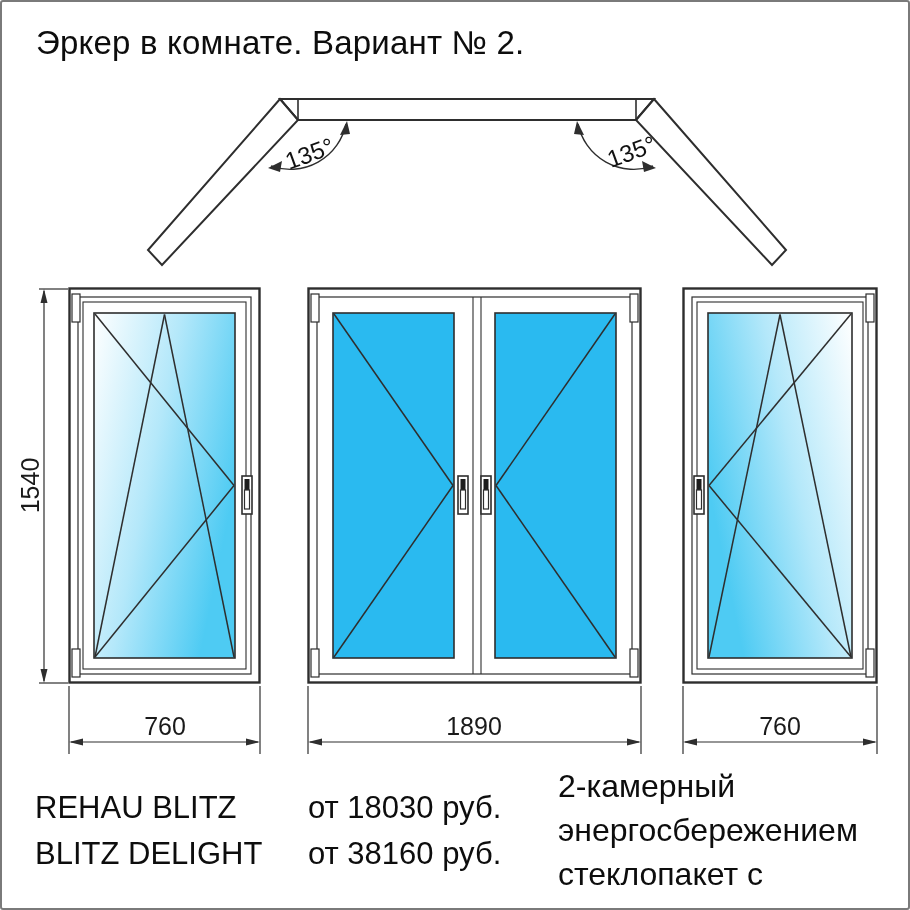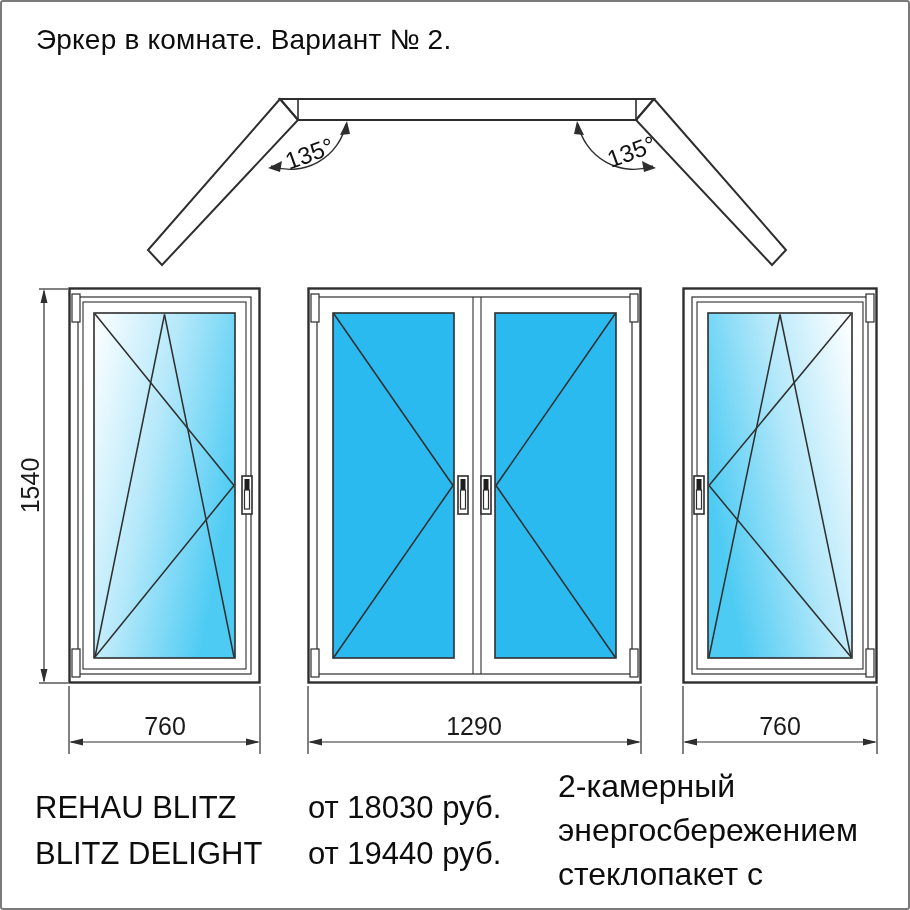--- a/index.html
+++ b/index.html
@@ -2,21 +2,21 @@
 <html><head>
 <meta charset="utf-8">
 <style>
   html,body{margin:0;padding:0;background:#fff;}
   .canvas{
     position:relative;width:910px;height:910px;box-sizing:border-box;
     background:#fff;border:2px solid #7a7a7a;border-radius:3px;
     font-family:"Liberation Sans",sans-serif;color:#0d0d0d;overflow:hidden;
   }
   .abs{position:absolute;}
-  .page-title{left:34px;top:22px;font-size:28px;letter-spacing:0.2px;white-space:nowrap;}
+  .page-title{left:34px;top:22px;font-size:33px;letter-spacing:0.2px;white-space:nowrap;}
   .dim-label{font-size:25px;text-align:center;white-space:nowrap;color:#1a1a1a;}
   .dim-height{left:-14px;top:469px;width:84px;transform:rotate(-90deg);}
   .dim-w-left{left:102px;top:710px;width:122px;}
   .dim-w-center{left:411px;top:710px;width:122px;}
   .dim-w-right{left:717px;top:710px;width:122px;}
   .price-block{left:33px;top:783px;font-size:31px;line-height:46px;white-space:nowrap;}
   .price-row{display:flex;}
   .product{display:inline-block;width:273px;}
   .glazing{left:556px;top:762px;font-size:32px;line-height:44px;white-space:nowrap;}
   svg{display:block;}
@@ -195,31 +195,31 @@
       <line class="dim-line" x1="681" y1="684" x2="681" y2="752"></line>
       <line class="dim-line" x1="875" y1="684" x2="875" y2="752"></line>
       <line class="dim-line" x1="683" y1="740" x2="873" y2="740"></line>
       <polygon class="arrow" points="681,740 695,736.5 695,743.5"></polygon>
       <polygon class="arrow" points="875,740 861,736.5 861,743.5"></polygon>
     </g>
   </svg>
 
   <div class="abs dim-label dim-height">1540</div>
   <div class="abs dim-label dim-w-left">760</div>
-  <div class="abs dim-label dim-w-center">1290</div>
+  <div class="abs dim-label dim-w-center">1890</div>
   <div class="abs dim-label dim-w-right">760</div>
 
   <div class="abs price-block">
     <div class="price-row">
       <span class="product">REHAU BLITZ</span>
       <span class="price">от 18030 руб.</span>
     </div>
     <div class="price-row">
       <span class="product">BLITZ DELIGHT</span>
-      <span class="price">от 19440 руб.</span>
+      <span class="price">от 38160 руб.</span>
     </div>
   </div>
 
   <div class="abs glazing">
     <div>2-камерный</div>
     <div>энергосбережением</div>
     <div>стеклопакет с</div>
   </div>
 
 </div>

